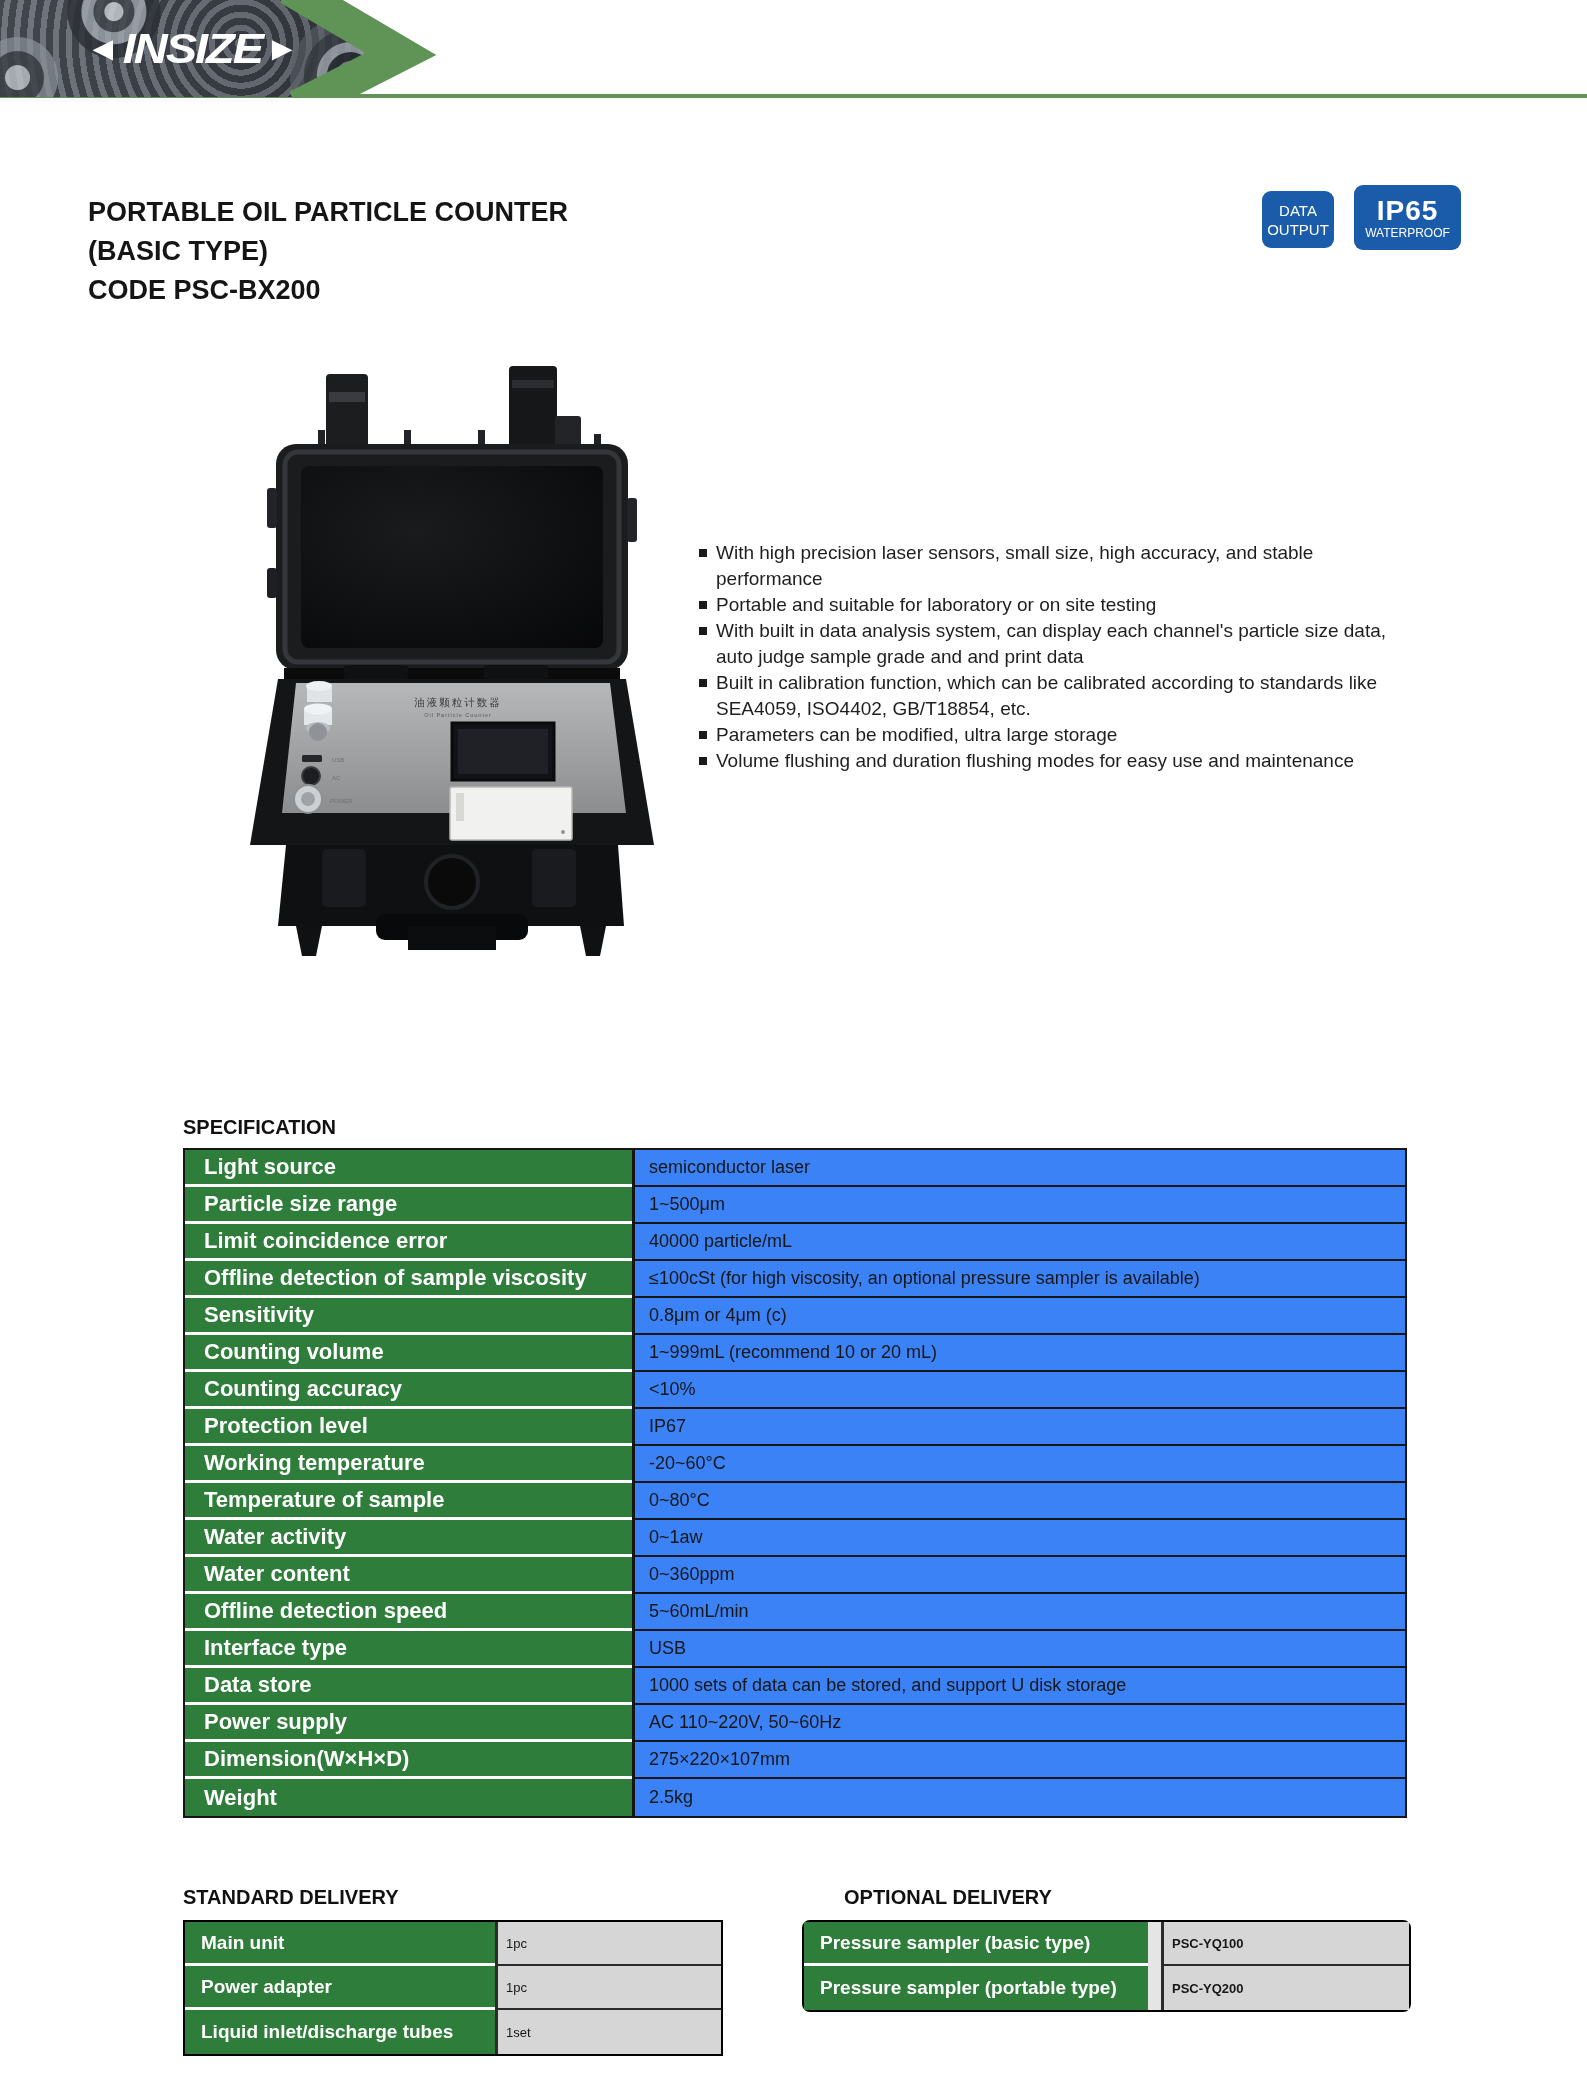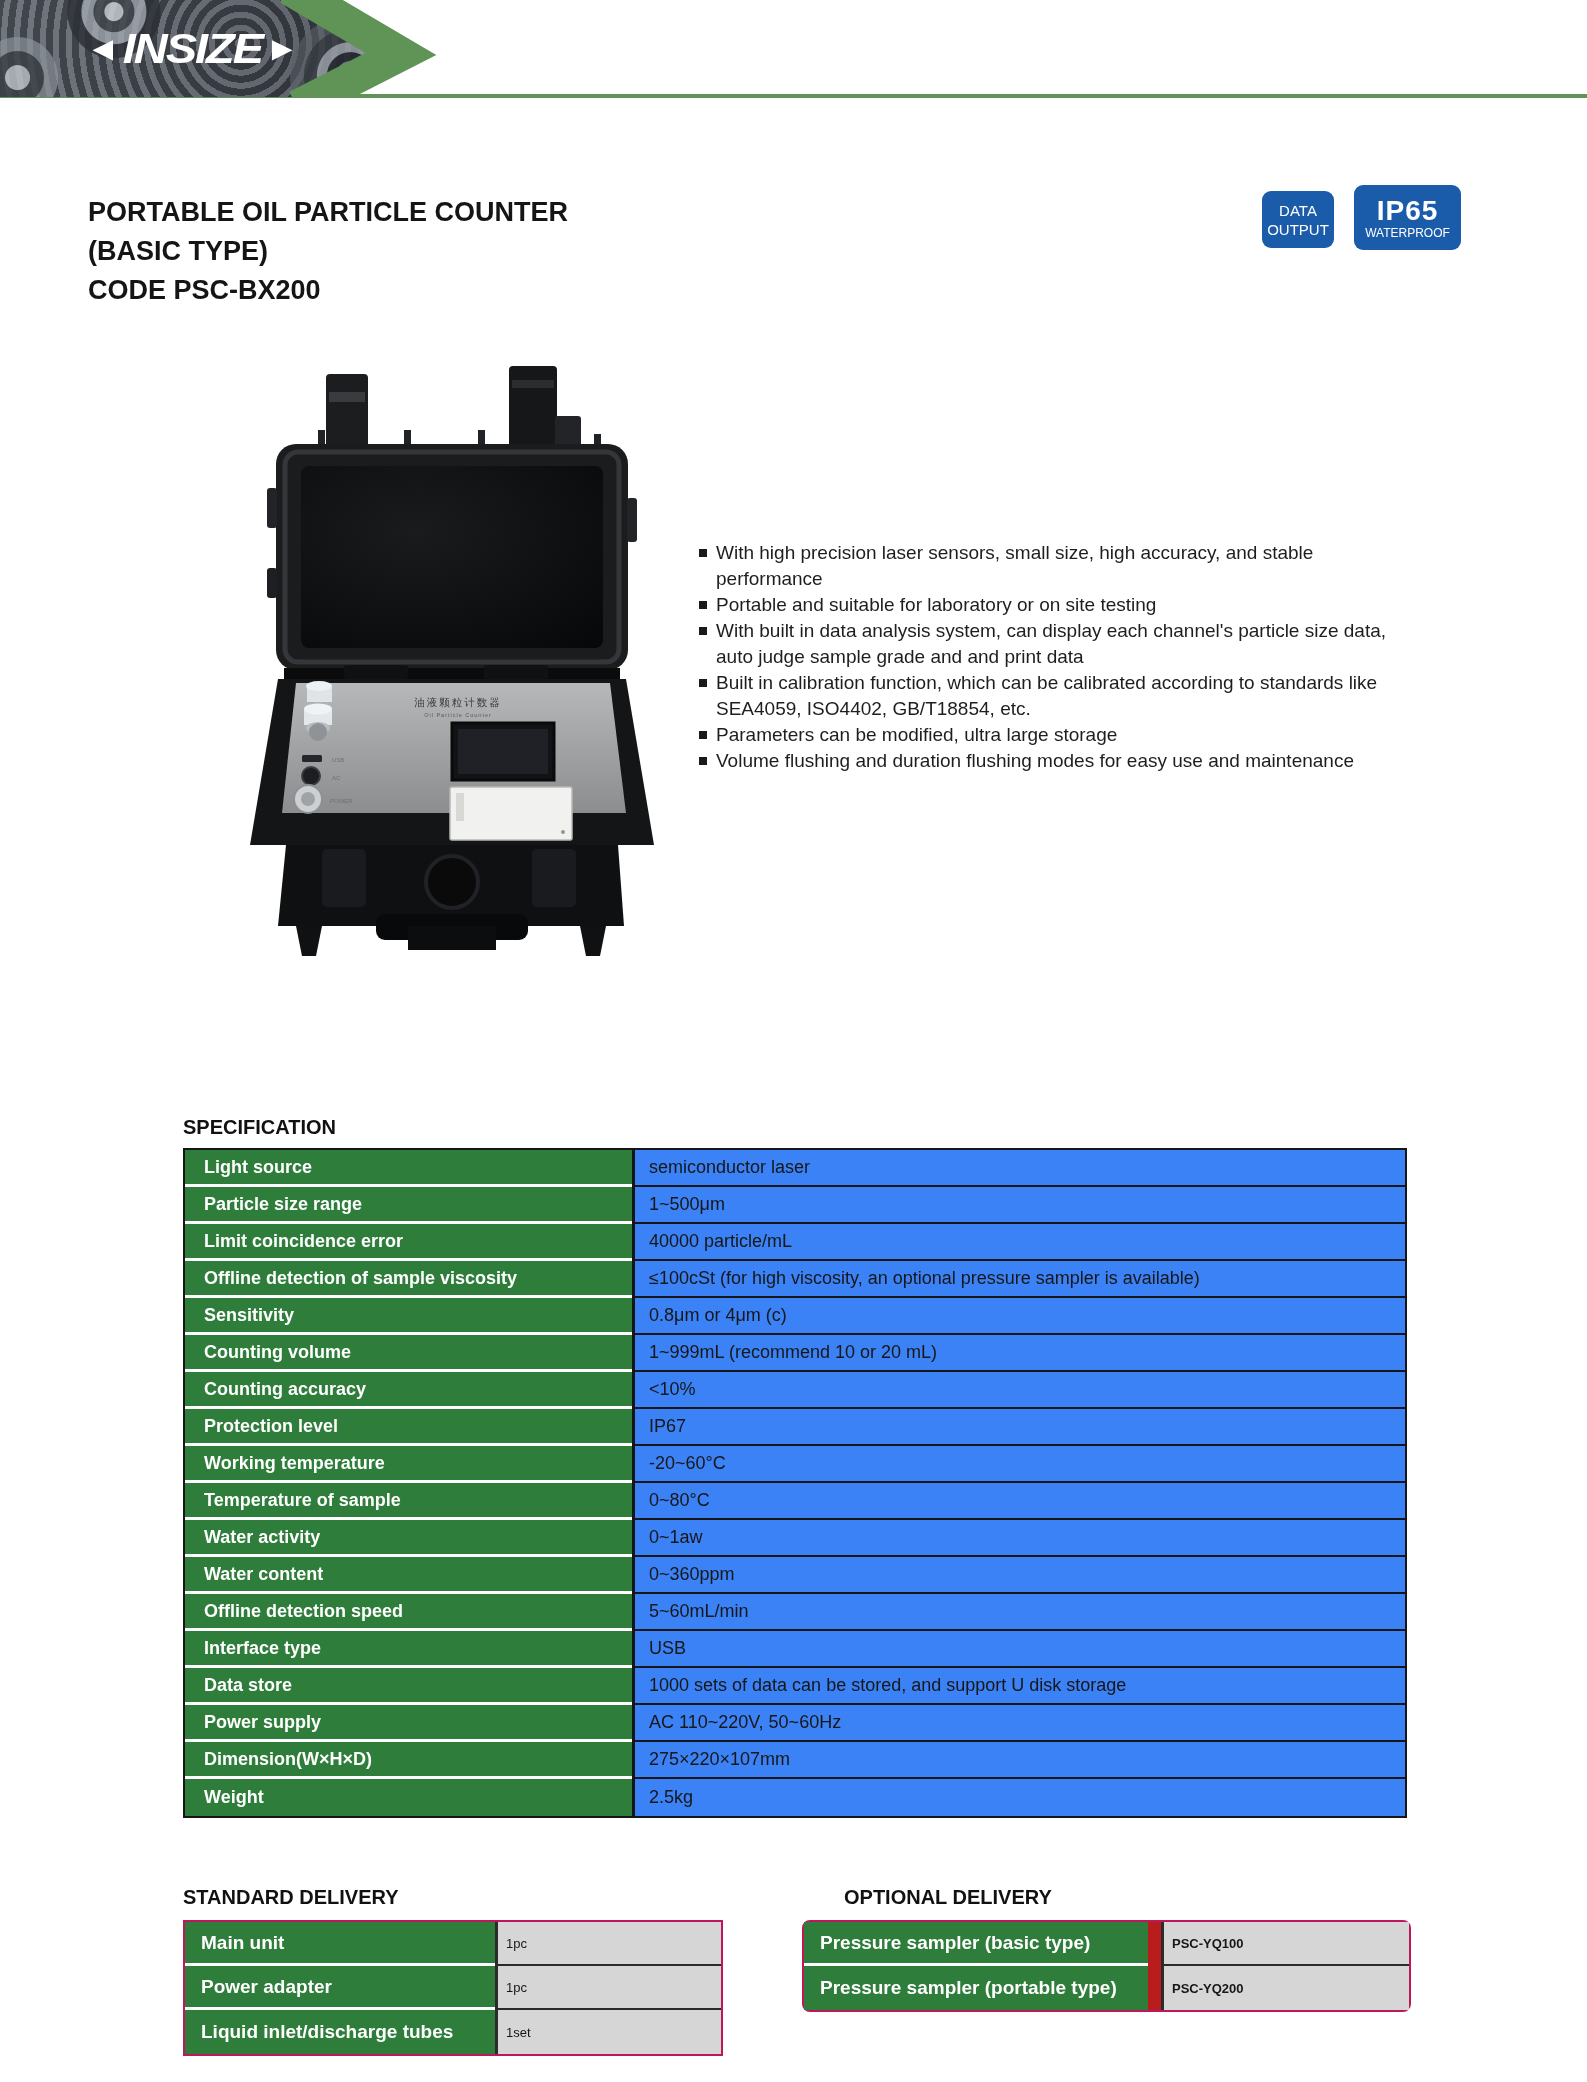--- a/index.html
+++ b/index.html
@@ -59,35 +59,35 @@
   .h-std  { left:183px; top:1886px; }
   .h-opt  { left:844px; top:1886px; }
 
   
   .spec-table {
     position:absolute; left:183px; top:1148px; width:1224px;
     border:2px solid #161616; background:#d6d6d6;
   }
   .spec-table .row { display:flex; height:37px; }
   .spec-table .label {
-    width:447px; background:#2e7d3a; color:#fff; font-weight:bold; font-size:18px;
+    width:447px; background:#2e7d3a; color:#fff; font-weight:bold; font-size:22px;
     display:flex; align-items:center; padding-left:19px;
     border-bottom:3px solid #ffffff;
     text-align:center;
   }
   .spec-table .value {
     flex:1; background:#3b82f6; color:#171717; font-size:18px;
     display:flex; align-items:center; padding-left:14px;
     border-left:3px solid #161616; border-bottom:2px solid #161616;
   }
   .spec-table .row:last-child .label { border-bottom:none; }
   .spec-table .row:last-child .value { border-bottom:none; }
 
   
-  .dlv-table { position:absolute; border:2px solid #be185d; background:#b91c1c;text-align:center; }
+  .dlv-table { position:absolute; border:2px solid #000000; background:#e5e5e5;text-align:center; }
   .dlv-std { left:183px; top:1920px; width:540px; }
   .dlv-opt { left:802px; top:1920px; width:609px;border-radius:8px; }
   .dlv-table .row { display:flex; height:44px; }
   .dlv-table .label {
     background:#2e7d3a; color:#fff; font-weight:bold; font-size:19px;
     display:flex; align-items:center; padding-left:16px;
     border-bottom:3px solid #ffffff;
   }
   .dlv-std .label { width:310px; }
   .dlv-opt .label { width:344px; }

